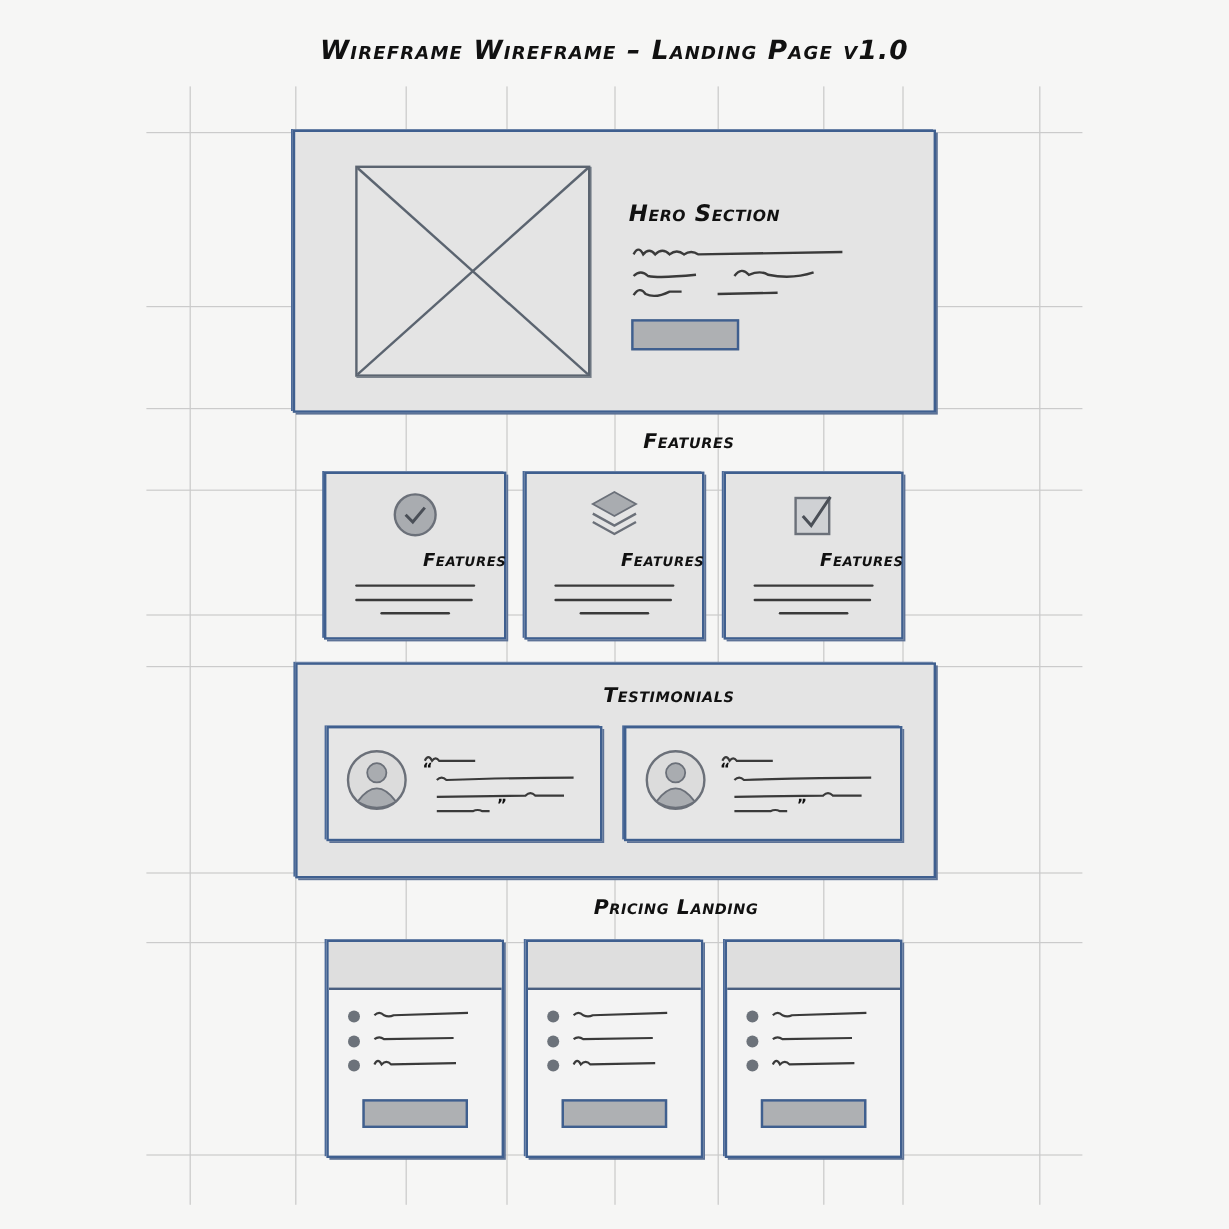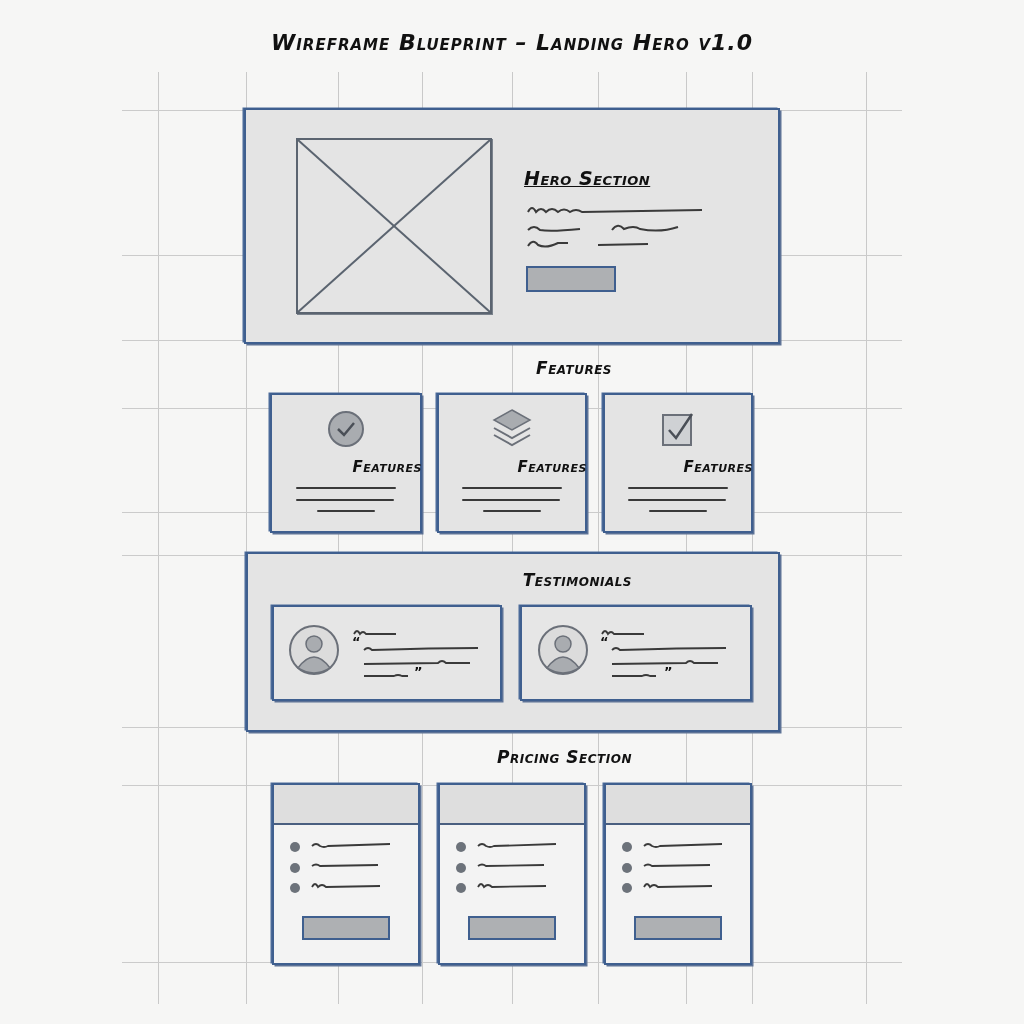--- a/index.html
+++ b/index.html
@@ -51,31 +51,31 @@
   <div class="grid-h" style="top:255px"></div>
   <div class="grid-h" style="top:340px"></div>
   <div class="grid-h" style="top:408px"></div>
   <div class="grid-h" style="top:512px"></div>
   <div class="grid-h" style="top:555px"></div>
   <div class="grid-h" style="top:727px"></div>
   <div class="grid-h" style="top:785px"></div>
   <div class="grid-h" style="top:962px"></div>
 </div>
 
-<div class="title">Wireframe Blueprint – Landing Hero v1.0</div>
+<div class="title">Wireframe Wireframe – Landing Page v1.0</div>
 
 <div class="sketch-box" style="left:244px; top:108px; width:536px; height:236px;">
 </div>
 <div style="position:absolute; left:296px; top:138px; width:196px; height:176px; box-sizing:border-box; border:2px solid #5b6470; box-shadow:1px 1px 0 0 #7a828c;">
   <svg width="196" height="176" style="left:-2px; top:-2px;">
     <line x1="2" y1="2" x2="194" y2="174" stroke="#5b6470" stroke-width="2"></line>
     <line x1="194" y1="2" x2="2" y2="174" stroke="#5b6470" stroke-width="2"></line>
   </svg>
 </div>
-<div class="label" style="left:524px; top:167px; font-size:19px; text-align:left;text-decoration:underline;">Hero Section</div>
+<div class="label" style="left:524px; top:167px; font-size:19px; text-align:left;">Hero Section</div>
 <svg width="190" height="50" style="left:524px; top:200px;">
   <path d="M4 12 q4 -8 8 0 q5 -6 10 0 q6 -6 12 0 q6 -5 12 0 q6 -4 12 0 l120 -2" stroke="#3a3a3a" stroke-width="2" fill="none"></path>
   <path d="M4 30 q6 -6 12 0 q10 2 40 -1 M58 29 l0 0 M88 30 q6 -8 12 -1 q10 -4 16 0 q20 4 38 -2" stroke="#3a3a3a" stroke-width="2" fill="none"></path>
   <path d="M4 46 q5 -8 10 -1 q8 4 20 -2 l10 0 M74 45 l50 -1" stroke="#3a3a3a" stroke-width="2" fill="none"></path>
 </svg>
 <div class="btn-ph" style="left:526px; top:266px; width:90px; height:26px;"></div>
 
 <div class="label" style="left:412px; top:358px; width:200px; font-size:17px;">Features</div>
 
 <div class="sketch-box" style="left:270px; top:393px; width:152px; height:140px;"></div>
@@ -103,21 +103,21 @@
 <svg width="40" height="40" style="left:660px; top:410px;">
   <rect x="3" y="5" width="28" height="30" fill="#cfd1d4" stroke="#6b7079" stroke-width="2"></rect>
   <path d="M9 20 l7 8 l16 -24" stroke="#4a4f57" stroke-width="2.5" fill="none"></path>
 </svg>
 <div class="label" style="left:603px; top:458px; width:150px; font-size:15px;">Features</div>
 <div class="line" style="left:628px; top:487px; width:100px;"></div>
 <div class="line" style="left:628px; top:499px; width:98px;"></div>
 <div class="line" style="left:649px; top:510px; width:58px;"></div>
 
 <div class="sketch-box" style="left:246px; top:552px; width:534px; height:180px;"></div>
-<div class="label" style="left:432px; top:570px; width:200px; font-size:17px;">Testimonials</div>
+<div class="label" style="left:412px; top:570px; width:200px; font-size:17px;">Testimonials</div>
 
 <div class="sketch-box" style="left:272px; top:605px; width:230px; height:96px; background:#e6e6e6;"></div>
 <svg width="52" height="54" style="left:288px; top:624px;">
   <circle cx="26" cy="26" r="24" fill="#dcdcdc" stroke="#6b7079" stroke-width="2"></circle>
   <circle cx="26" cy="20" r="8" fill="#a9acb0" stroke="#6b7079" stroke-width="1.5"></circle>
   <path d="M10 44 q16 -22 32 0 q-16 10 -32 0 Z" fill="#a9acb0" stroke="#6b7079" stroke-width="1.5"></path>
 </svg>
 <svg width="140" height="60" style="left:350px; top:620px;">
   <path d="M4 14 q3 -6 6 0 q3 -4 6 0 l30 0" stroke="#3a3a3a" stroke-width="1.8" fill="none"></path>
   <path d="M14 30 q4 -4 8 0 q60 -2 106 -2" stroke="#3a3a3a" stroke-width="1.8" fill="none"></path>
@@ -135,21 +135,21 @@
 </svg>
 <svg width="140" height="60" style="left:598px; top:620px;">
   <path d="M4 14 q3 -6 6 0 q3 -4 6 0 l30 0" stroke="#3a3a3a" stroke-width="1.8" fill="none"></path>
   <path d="M14 30 q4 -4 8 0 q60 -2 106 -2" stroke="#3a3a3a" stroke-width="1.8" fill="none"></path>
   <path d="M14 44 l74 -1 q4 -4 8 0 l24 0" stroke="#3a3a3a" stroke-width="1.8" fill="none"></path>
   <path d="M14 56 l30 0 q4 -2 8 0 l6 0" stroke="#3a3a3a" stroke-width="1.8" fill="none"></path>
 </svg>
 <div class="label" style="left:600px; top:634px; font-size:13px; font-style:normal;">“</div>
 <div class="label" style="left:664px; top:664px; font-size:13px; font-style:normal;">”</div>
 
-<div class="label" style="left:392px; top:747px; width:240px; font-size:17px;">Pricing Section</div>
+<div class="label" style="left:392px; top:747px; width:240px; font-size:17px;">Pricing Landing</div>
 
 <div class="sketch-box white" style="left:272px; top:783px; width:148px; height:182px;">
   <div style="position:absolute; left:0; top:0; right:0; height:38px; background:#dedede; border-bottom:2px solid #4a5f80;"></div>
 </div>
 <div class="dot" style="left:290px; top:842px;"></div>
 <div class="dot" style="left:290px; top:863px;"></div>
 <div class="dot" style="left:290px; top:883px;"></div>
 <svg width="100" height="60" style="left:310px; top:838px;">
   <path d="M2 8 q4 -4 8 0 q4 2 8 0 l62 -2" stroke="#3a3a3a" stroke-width="1.8" fill="none"></path>
   <path d="M2 28 q4 -3 8 0 l58 -1" stroke="#3a3a3a" stroke-width="1.8" fill="none"></path>

